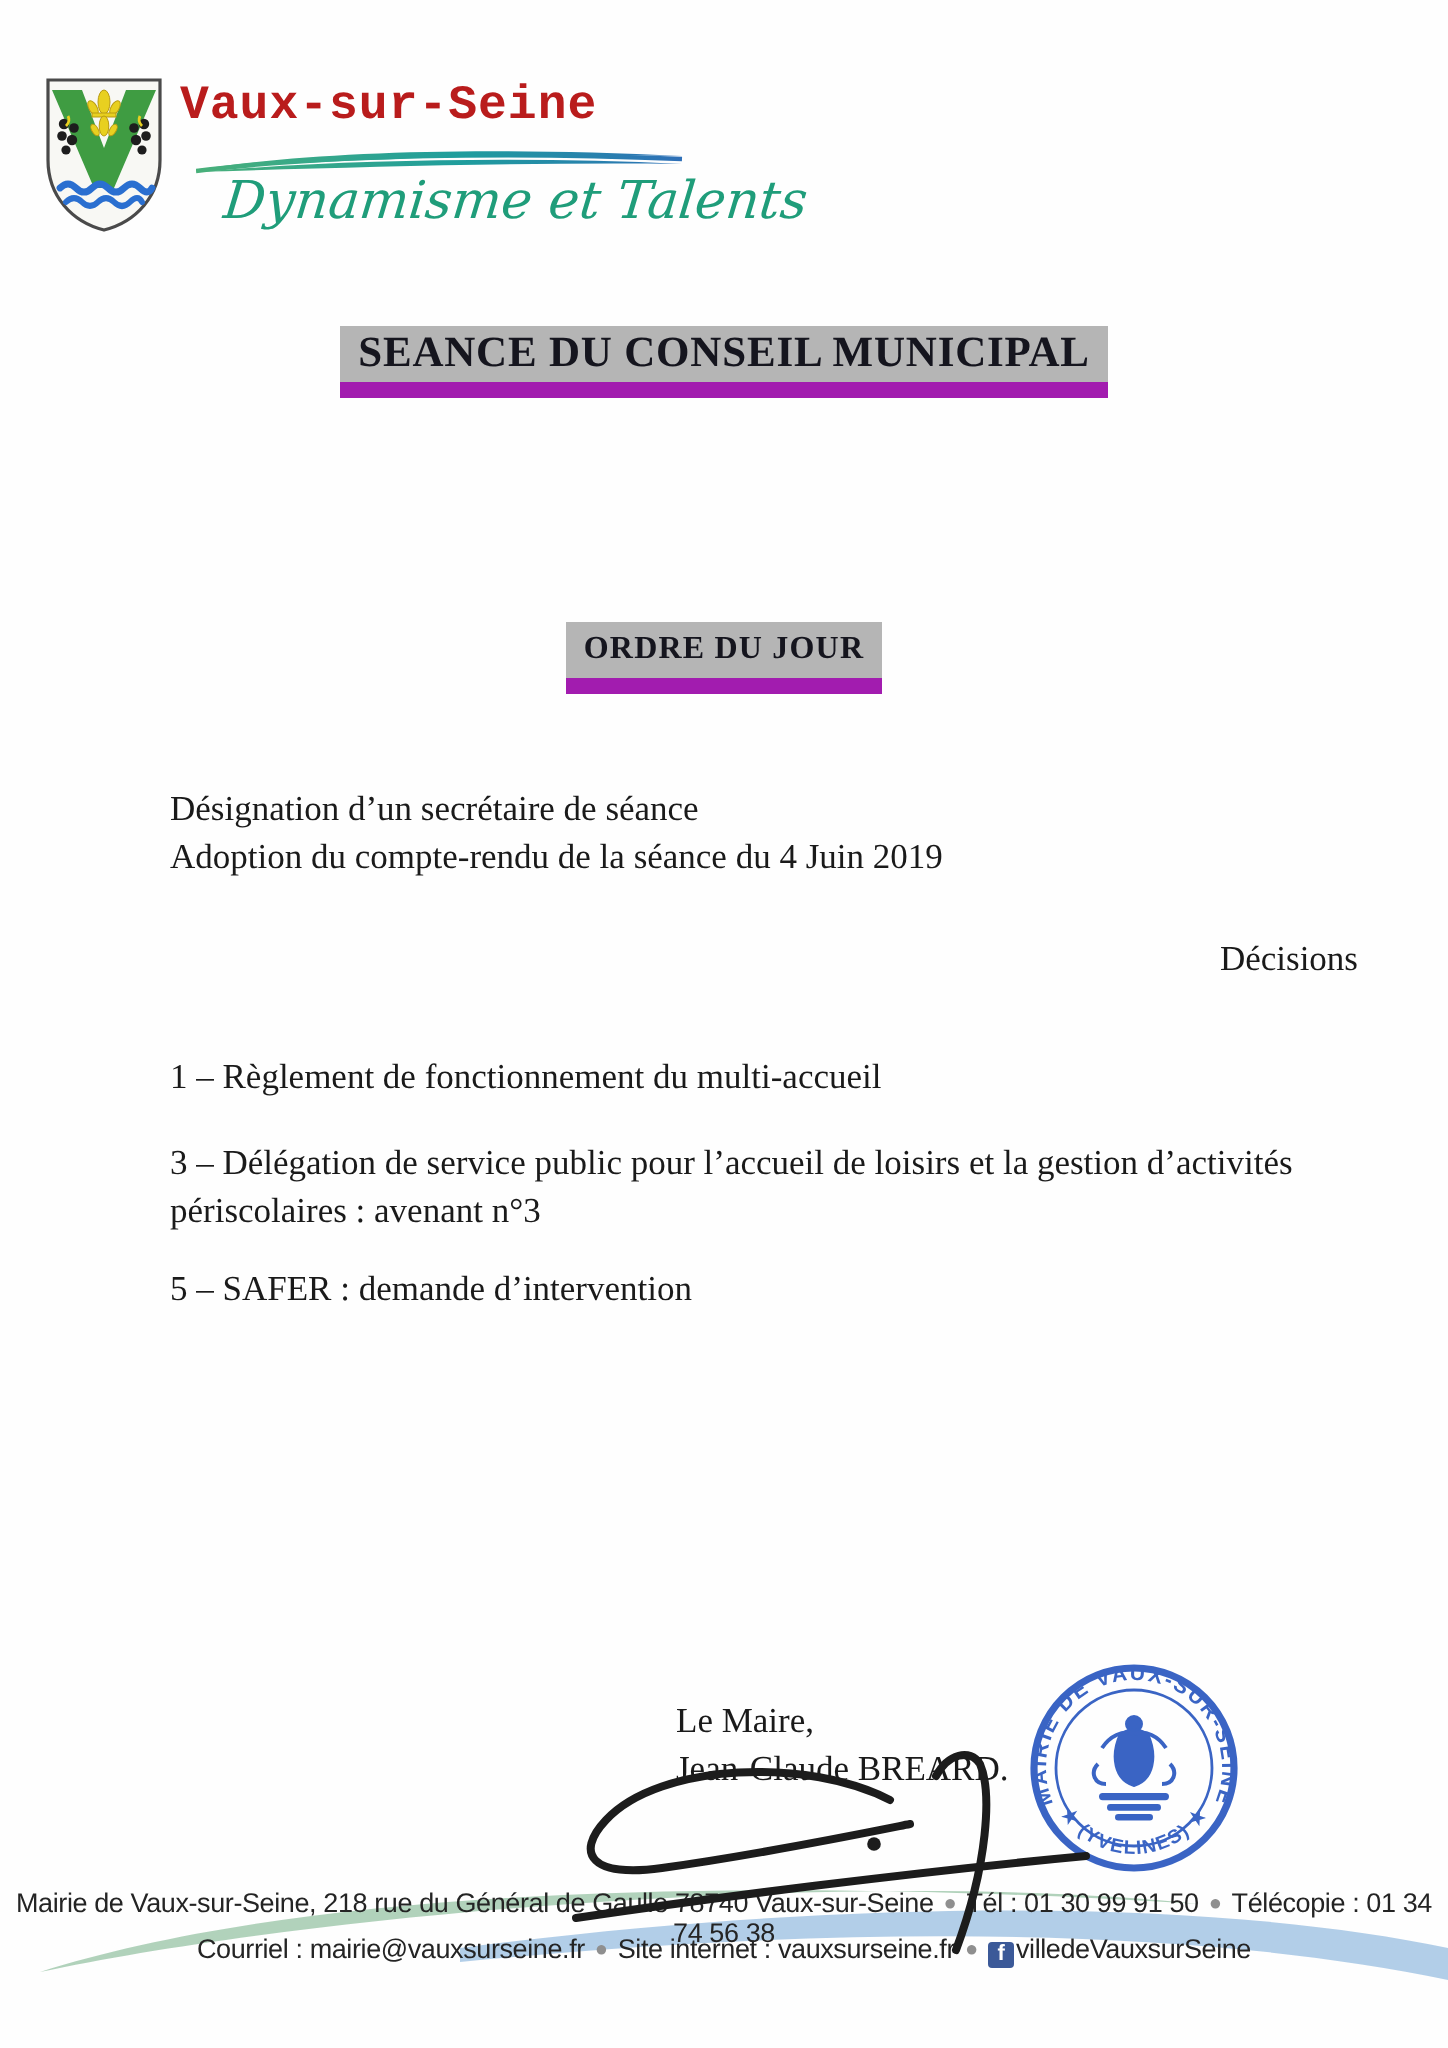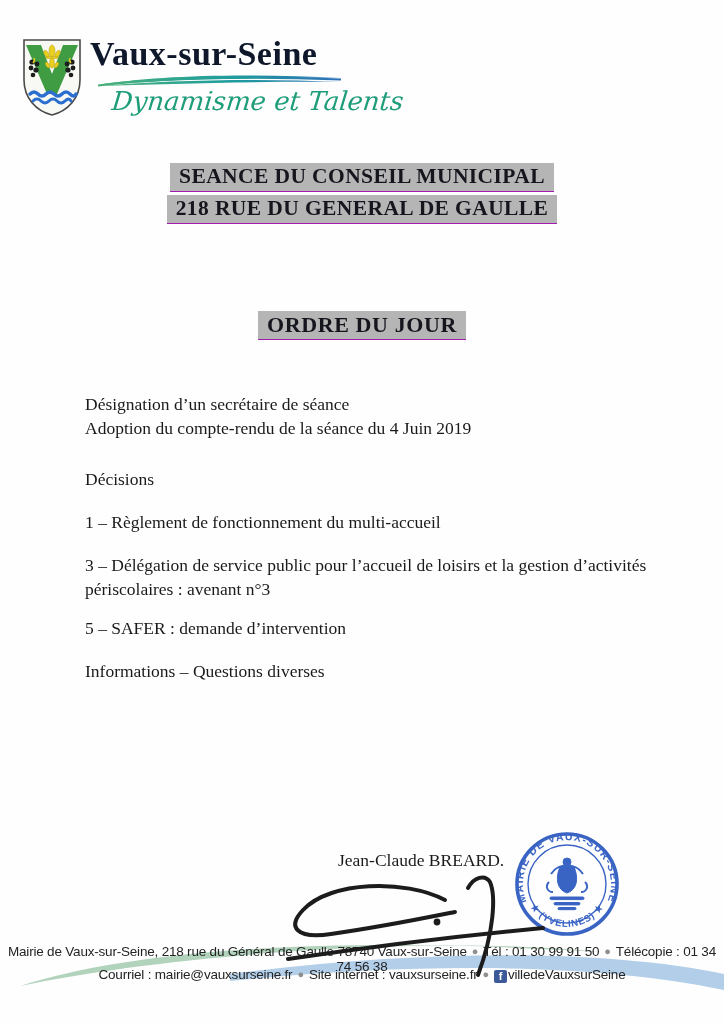--- a/index.html
+++ b/index.html
@@ -11,54 +11,54 @@
     position:relative;
     overflow:hidden;
   }
   .page { position:absolute; inset:0; background:#fefefe; }
 
   
   .logo { position:absolute; left:20px; top:36px; display:flex; z-index:2; }
   .logo-shield { width:64px; height:82px; flex:0 0 auto; }
   .logo-right { margin-left:6px; }
   .logo-name {
-    font-family:Liberation Serif, serif;
-    font-weight:bold; font-size:34px; line-height:36px;
-    color:#0f172a; letter-spacing:0.5px;
+    font-family:Liberation Mono, monospace;
+    font-weight:bold; font-size:24px; line-height:36px;
+    color:#b91c1c; letter-spacing:0.5px;
   }
   .logo-wave { display:block; margin:2px 0 0 8px; }
   .logo-tagline {
     font-family:"DejaVu Serif", serif;
     font-style:italic; font-size:26px; line-height:28px;
     color:#1f9d7a; margin-left:22px; transform:skewX(-6deg);
   }
 
   
   .title-block { position:absolute; top:163px; left:0; right:0; text-align:center; z-index:2; }
   .title-line { margin-bottom:3px; }
   .hl {
     display:inline-block;
     background:#b5b5b5;
     color:#15151e;
     font-weight:bold;
     font-size:21.5px; line-height:25px;
     letter-spacing:0.4px;
     padding:1px 9px 2px 9px;
-    border-bottom:1px solid #a21caf;
+    border-bottom:8px solid #a21caf;
   }
   .agenda-heading-wrap { position:absolute; top:311px; left:0; right:0; text-align:center; z-index:2; }
-  .agenda-heading-wrap .hl { font-size:22px; letter-spacing:0.6px; }
+  .agenda-heading-wrap .hl { font-size:16px; letter-spacing:0.6px; }
 
   
   .body-text {
     position:absolute; left:85px; top:392px; width:594px;
     font-size:17.5px; line-height:24px; z-index:2;
   }
   .intro { margin-bottom:27px; }
-  .decisions { margin-bottom:19px; }
+  .decisions { margin-bottom:35px;text-align:right; }
   .agenda-item { margin-bottom:19px; }
   .agenda-item.two-line { margin-bottom:15px; }
   .closing { margin-top:0; }
 
   
   .sig-block {
     position:absolute; left:338px; top:848px;
     font-size:17.5px; line-height:24px; z-index:2;
   }
   .sig-scrawl { position:absolute; left:285px; top:872px; z-index:5; }
@@ -133,40 +133,39 @@
         </defs>
         <path d="M0 11 C 55 2, 140 -1, 243 4 C 150 3, 60 6, 0 11 Z M0 12 C 70 6, 160 4, 243 8 C 160 7, 70 10, 0 12 Z" fill="url(#lw)"></path>
         <path d="M0 11.5 C 60 4, 150 1.5, 243 5.5" stroke="url(#lw)" stroke-width="2.2" fill="none"></path>
       </svg>
       <div class="logo-tagline">Dynamisme et Talents</div>
     </div>
   </div>
 
   <div class="title-block">
     <div class="title-line"><span class="hl">SEANCE DU CONSEIL MUNICIPAL</span></div>
-    <div class="title-line"><span class="hl">218 RUE DU GENERAL DE GAULLE</span></div>
   </div>
 
   <div class="agenda-heading-wrap">
     <span class="hl">ORDRE DU JOUR</span>
   </div>
 
   <div class="body-text">
     <div class="intro">
       <div>Désignation d’un secrétaire de séance</div>
       <div>Adoption du compte-rendu de la séance du 4 Juin 2019</div>
     </div>
     <div class="decisions">Décisions</div>
     <div class="agenda-item">1 – Règlement de fonctionnement du multi-accueil</div>
     <div class="agenda-item two-line">3 – Délégation de service public pour l’accueil de loisirs et la gestion d’activités périscolaires : avenant n°3</div>
     <div class="agenda-item">5 – SAFER : demande d’intervention</div>
-    <div class="closing">Informations – Questions diverses</div>
   </div>
 
   <div class="sig-block">
+    <div>Le Maire,</div>
     <div>Jean-Claude BREARD.</div>
   </div>
 
   <svg class="sig-scrawl" width="262" height="106" viewBox="0 0 262 106">
     <g stroke="#1c1c1c" stroke-width="4" fill="none" stroke-linecap="round">
       <path d="M160 28 C 120 7, 45 9, 18 38 C 2 55, 11 67, 46 62 C 96 55, 140 46, 170 40"></path>
       <path d="M183 16 C 189 5, 200 2, 205 10 C 211 24, 209 60, 193 103"></path>
       <path d="M3 87 C 70 77, 172 64, 258 56"></path>
     </g>
     <circle cx="152" cy="50" r="3.4" fill="#1c1c1c"></circle>

